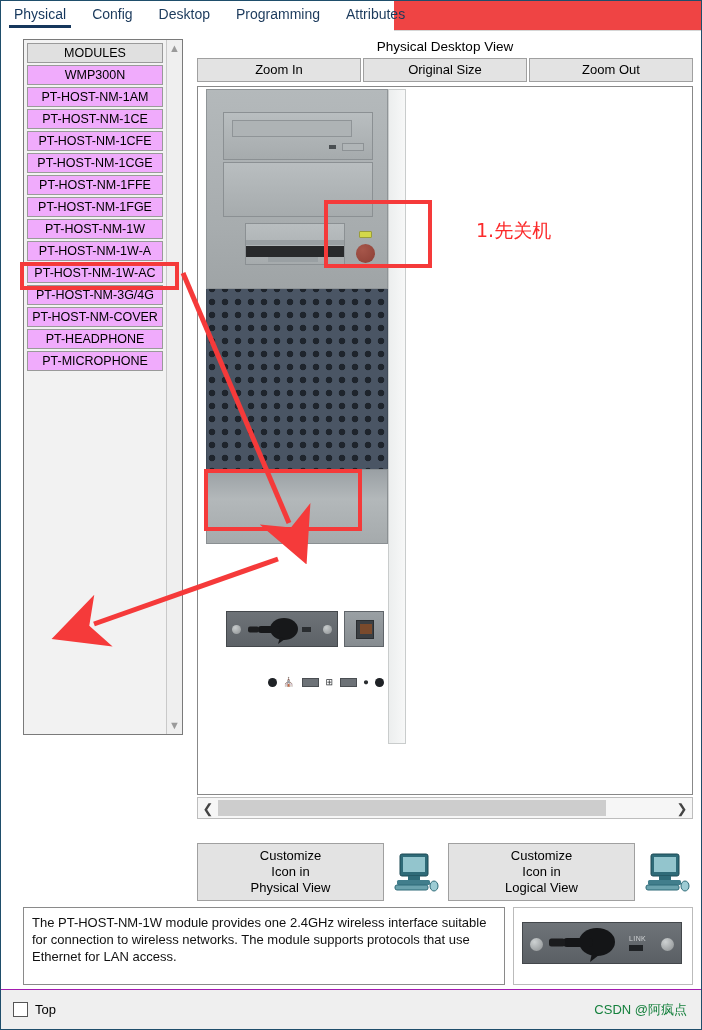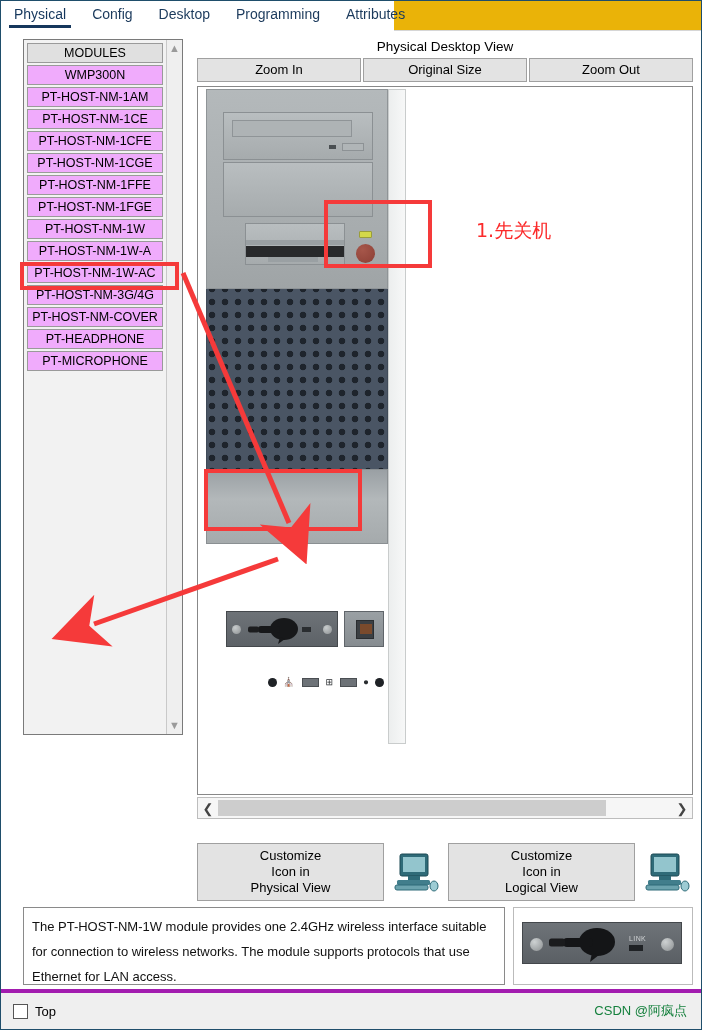--- a/index.html
+++ b/index.html
@@ -30,21 +30,21 @@
     font-family: "Liberation Sans", sans-serif;
   }
   .wbtn {
     width: 46px; height: 42px; display: flex;
     align-items: center; justify-content: center;
     font-size: 17px; color: #202020; cursor: default;
   }
   #wbtns { position: absolute; right: 0; top: 0; display: flex; }
   
   #tabstrip {
-    height: 30px; min-height:30px; background: #eab308;
+    height: 30px; min-height:30px; background: #ef4444;
     display: flex; align-items: flex-end;
     border-bottom: 1px solid #d6d6d6;
     position: relative;
   }
   #tabstrip::before{
     content:""; position:absolute; left:0; top:0;
     width: 393px; height: 30px; background:#ffffff;
   }
   .tab {
     position: relative;
@@ -110,26 +110,26 @@
   .cust-btn {
     flex: 1; background: #e3e3e3; border: 1px solid #a0a0a0;
     display: flex; flex-direction: column; align-items: center; justify-content: center;
     font-size: 13px; color: #000; line-height: 16px; cursor: default;
   }
   .pcicon { width: 52px; display: flex; align-items: center; justify-content: center; }
   
   #descrow { display: flex; padding: 6px 8px 4px 22px; gap: 8px; height: 88px; }
   #descbox {
     flex: 1; border: 1px solid #8a8a8a; background: #ffffff;
-    padding: 6px 8px; font-size: 13px; line-height: 25px; color: #111;
+    padding: 6px 8px; font-size: 13px; line-height: 17px; color: #111;
   }
   #modpreview { width: 180px; border: 1px solid #bbb; background: #ffffff; position: relative; }
   
   #footer {
-    height: 40px; min-height:40px; border-top: 4px solid #a21caf;
+    height: 40px; min-height:40px; border-top: 1px solid #a21caf;
     background: #efefef; display: flex; align-items: center;
     padding: 0 12px; position: relative;
   }
   #topchk {
     width: 15px; height: 15px; border: 1px solid #555; background: #fff;
     margin-right: 7px;
   }
   #toplabel { font-size: 13px; color: #000; }
   #watermark {
     position: absolute; right: 14px; font-size: 13px; color: #15803d;

